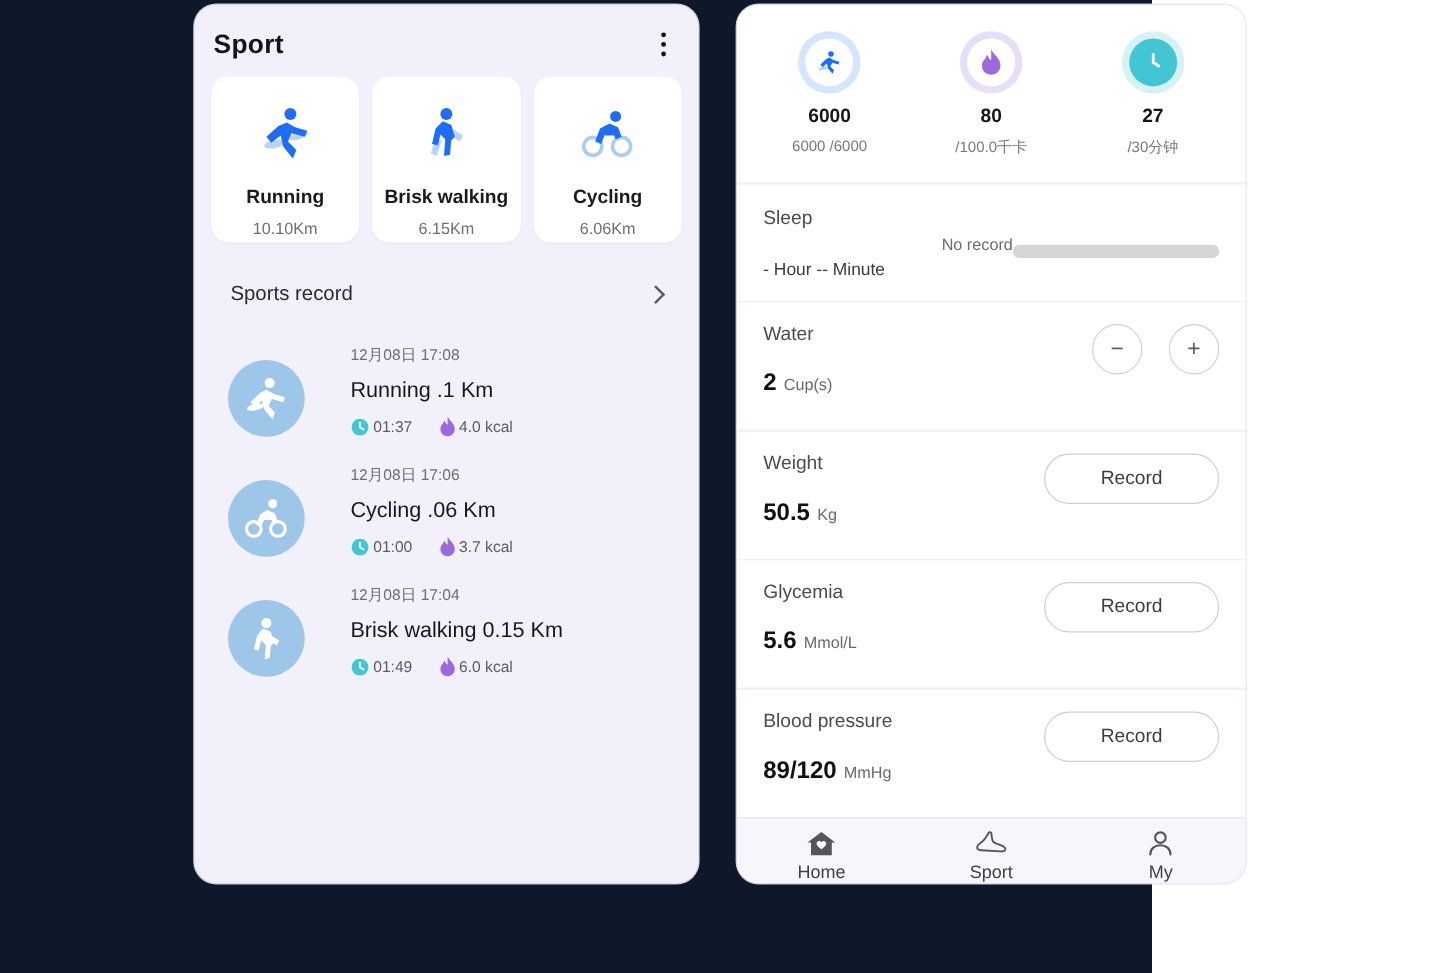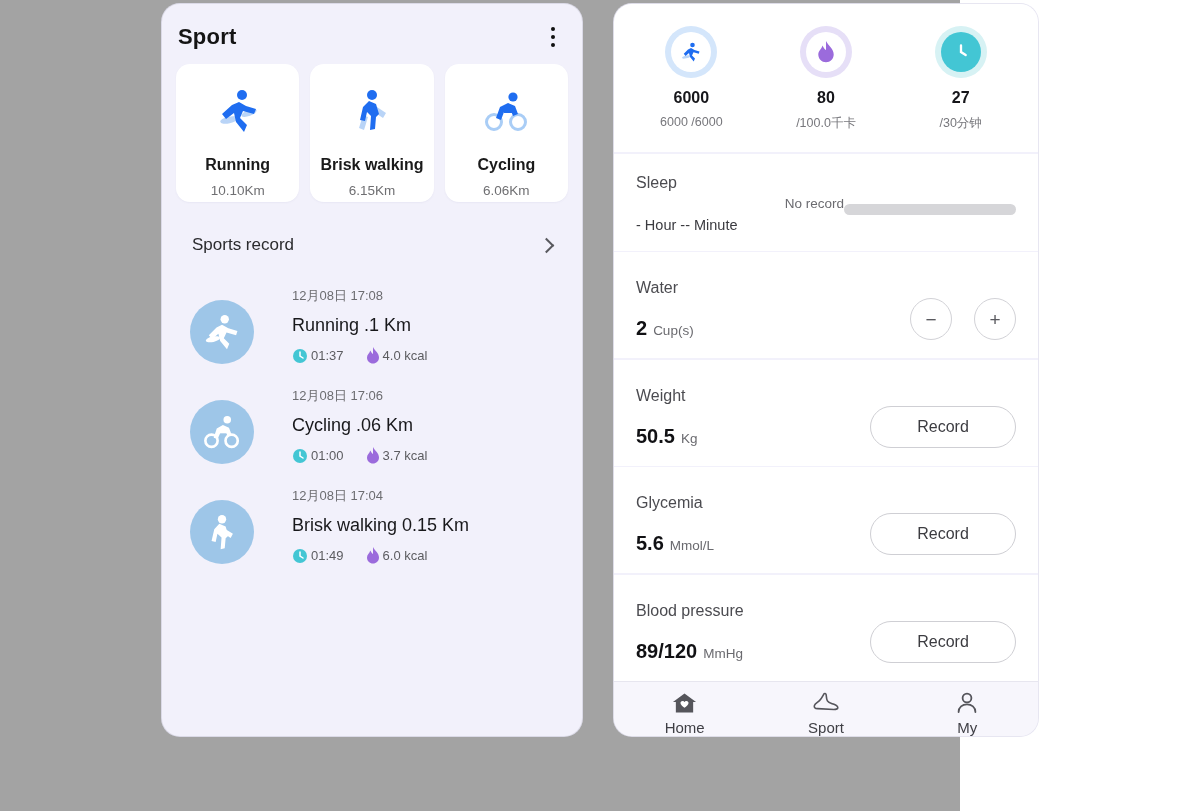--- a/index.html
+++ b/index.html
@@ -2,21 +2,21 @@
 <html><head>
 <meta charset="utf-8">
 <style>
   * { box-sizing: border-box; margin: 0; padding: 0; }
   html, body {
     width: 1200px; height: 811px;
     background: #ffffff;
     font-family: "Liberation Sans", sans-serif;
     overflow: hidden;
   }
-  .stage { position: relative; width: 960px; height: 811px; background:#a3a3a3;text-decoration:underline; }
+  .stage { position: relative; width: 960px; height: 811px; background:#0f172a;text-decoration:underline; }
 
   
   .left-panel {
     position: absolute; left: 162px; top: 4px;
     width: 420px; height: 732px;
     background: #f2f1fb;
     border-radius: 18px;
     box-shadow: 0 0 0 1px rgba(225,224,238,.9);
     overflow: hidden;
   }
@@ -93,21 +93,21 @@
 
   .sleep-card { padding: 20px 22px 18px 22px; display:flex; }
   .sleep-left { flex: 0 0 auto; }
   .sleep-label { font-size: 16px; color:#4b4b50; }
   .sleep-dur { font-size: 14.5px; color:#3b3b40; margin-top: 25px; }
   .sleep-right { flex:1; display:flex; align-items:center;
       justify-content:flex-end; padding-left: 20px; }
   .norec { font-size: 13.5px; color:#6b6b70; }
   .bar { width: 172px; height: 11px; border-radius: 6px; background:#d6d6d9; margin-top: 12px; }
 
-  .row-card { padding: 18px 22px 18px 22px; display:flex; align-items:flex-end;
+  .row-card { padding: 18px 22px 18px 22px; display:flex; align-items:flex-start;
               justify-content:space-between; min-height: 106px; }
   .row-left { display:flex; flex-direction:column; justify-content:center; }
   .row-label { font-size: 16px; color:#4b4b50; }
   .row-valline { margin-top: 20px; display:flex; align-items:baseline; gap:6px; }
   .row-val { font-size: 20px; font-weight: bold; color:#111114; }
   .row-unit { font-size: 13.5px; color:#6a6a6f; }
   .rec-btn {
     width: 146px; height: 42px; border-radius: 22px;
     border: 1px solid #cfcfd4; background:#fff;
     font-size: 16px; color:#3c3c41; cursor:pointer;

